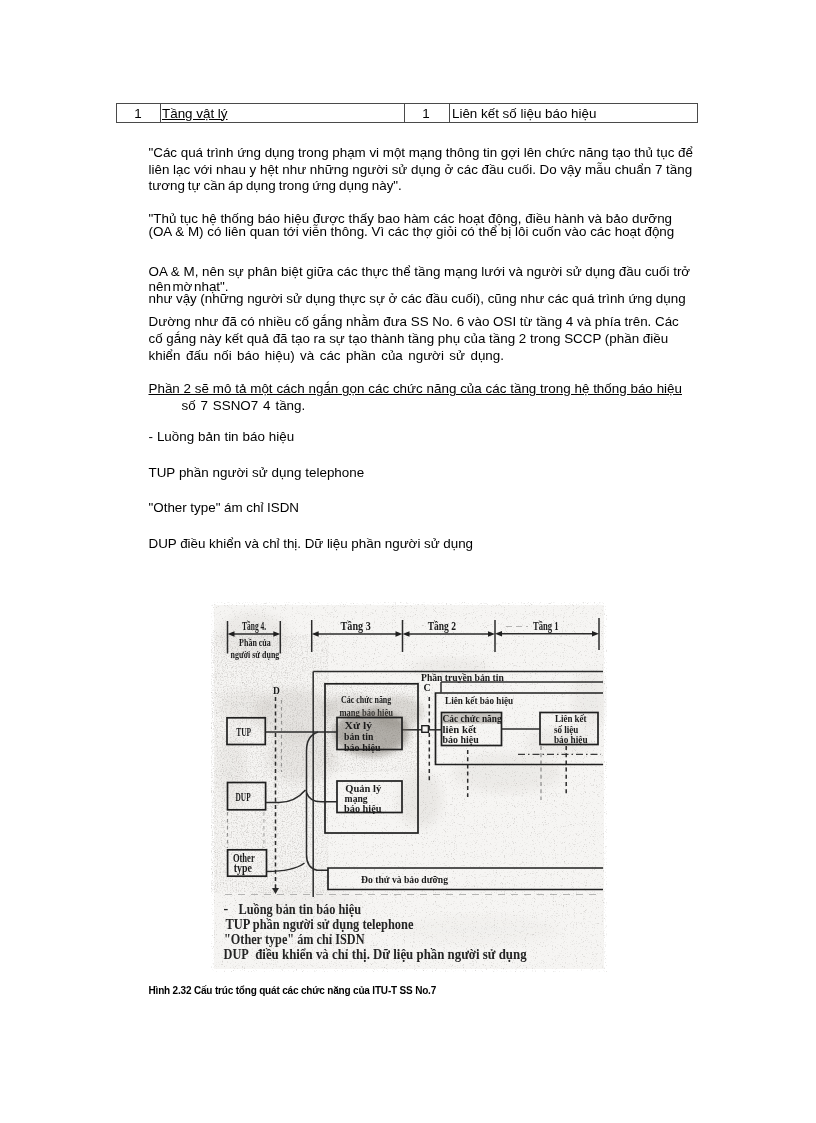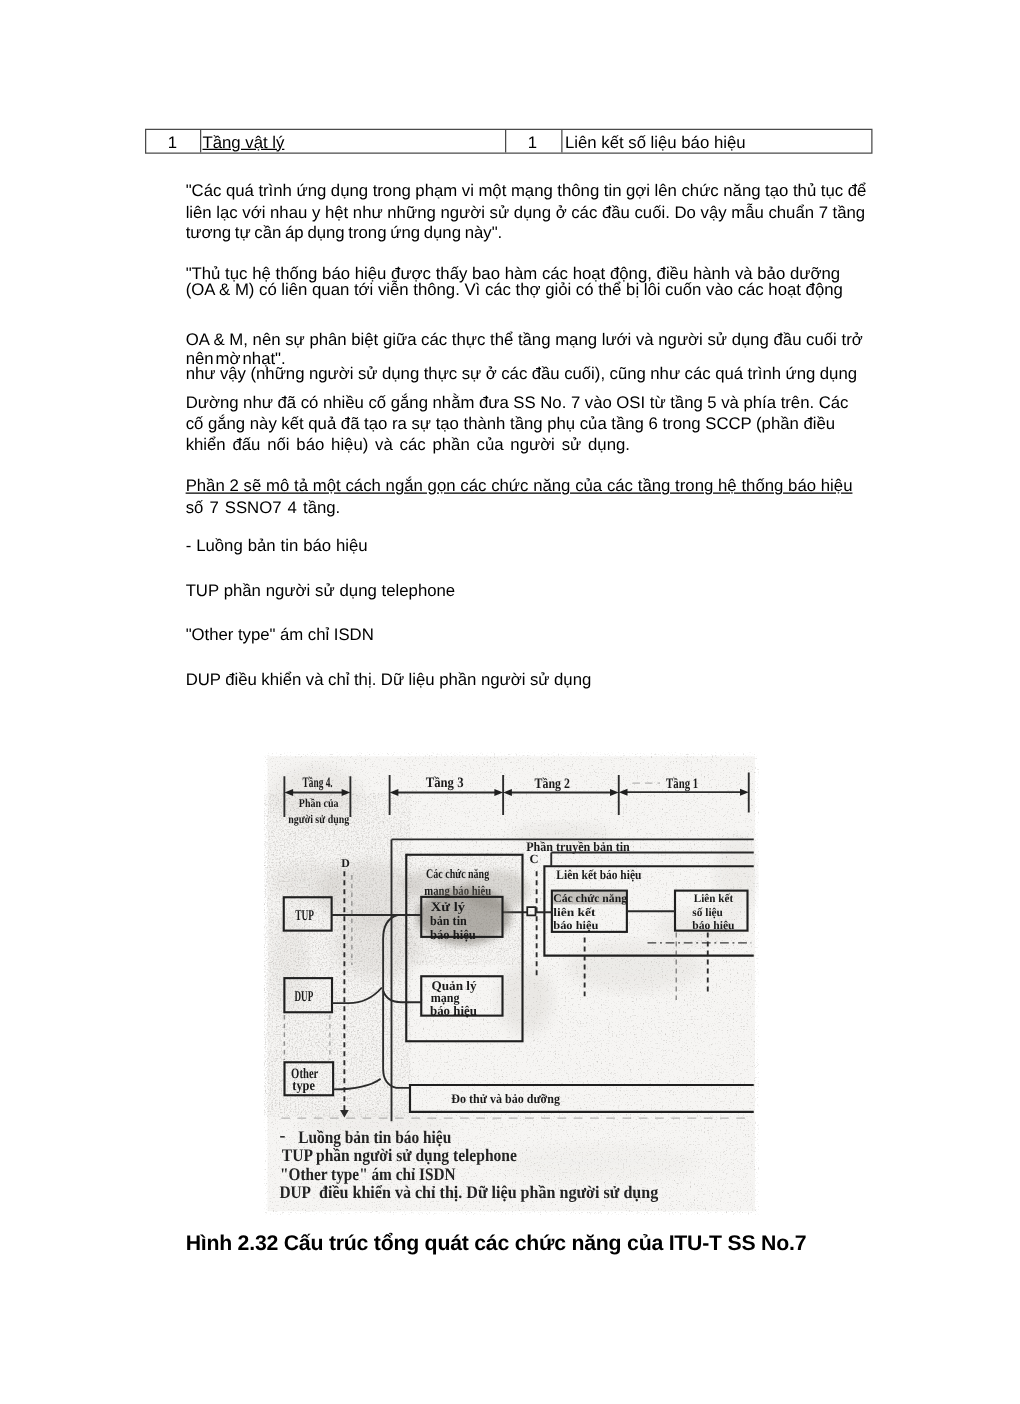--- a/index.html
+++ b/index.html
@@ -36,29 +36,29 @@
 <div id="L4" class="t" style="top:209.9px;word-spacing:0.05px;">"Thủ tục hệ thống báo hiệu được thấy bao hàm các hoạt động, điều hành và bảo dưỡng</div>
 
 <div id="L5" class="t" style="top:223px;word-spacing:-0.01px;">(OA &amp; M) có liên quan tới viễn thông. Vì các thợ giỏi có thể bị lôi cuốn vào các hoạt động</div>
 
 <div id="L6" class="t" style="top:245px;word-spacing:-0.14px;margin-top:45px;">như vậy (những người sử dụng thực sự ở các đầu cuối), cũng như các quá trình ứng dụng</div>
 
 <div id="L7" class="t" style="top:262.5px;">OA &amp; M, nên sự phân biệt giữa các thực thể tầng mạng lưới và người sử dụng đầu cuối trở</div>
 
 <div id="L8" class="t" style="top:277.7px;word-spacing:-2.10px;">nên mờ nhạt".</div>
 
-<div id="L9" class="t" style="top:312.6px;word-spacing:-0.06px;">Dường như đã có nhiều cố gắng nhằm đưa SS No. 7 vào OSI từ tầng 5 và phía trên. Các</div>
-
-<div id="L10" class="t" style="top:329.8px;word-spacing:-0.03px;">cố gắng này kết quả đã tạo ra sự tạo thành tầng phụ của tầng 6 trong SCCP (phần điều</div>
+<div id="L9" class="t" style="top:312.6px;word-spacing:-0.06px;">Dường như đã có nhiều cố gắng nhằm đưa SS No. 6 vào OSI từ tầng 4 và phía trên. Các</div>
+
+<div id="L10" class="t" style="top:329.8px;word-spacing:-0.03px;">cố gắng này kết quả đã tạo ra sự tạo thành tầng phụ của tầng 2 trong SCCP (phần điều</div>
 
 <div id="L11" class="t" style="top:347.4px;word-spacing:1.73px;">khiển đấu nối báo hiệu) và các phần của người sử dụng.</div>
 
 <div id="L12" class="t" style="top:380.3px;word-spacing:0.10px;text-decoration:underline;">Phần 2 sẽ mô tả một cách ngắn gọn các chức năng của các tầng trong hệ thống báo hiệu</div>
 
-<div id="L13" class="t" style="top:396.6px;word-spacing:1.15px;">số 7 SSNO7 4 tầng.</div>
+<div id="L13" class="t" style="top:396.6px;word-spacing:1.15px;margin-left:33px;">số 7 SSNO7 4 tầng.</div>
 
 <div id="L14" class="t" style="top:428.1px;word-spacing:0.24px;">- Luồng bản tin báo hiệu</div>
 
 <div id="L15" class="t" style="top:464.2px;word-spacing:0.16px;">TUP phần người sử dụng telephone</div>
 
 <div id="L16" class="t" style="top:499.0px;word-spacing:-0.10px;">"Other type" ám chỉ ISDN</div>
 
 <div id="L17" class="t" style="top:535.2px;word-spacing:-0.11px;text-align:right;">DUP điều khiển và chỉ thị. Dữ liệu phần người sử dụng</div>
 
 <svg class="fig" width="396" height="370" viewBox="211 602 396 370">
@@ -276,13 +276,13 @@
 
 <text x="225.5" y="929" font-size="14.2" fill="#242424" font-family="Liberation Serif, serif" font-weight="bold" textLength="188" lengthAdjust="spacingAndGlyphs">TUP phần người sử dụng telephone</text>
 
 <text x="224" y="943.8" font-size="14.2" fill="#242424" font-family="Liberation Serif, serif" font-weight="bold" textLength="140.5" lengthAdjust="spacingAndGlyphs">"Other type" ám chỉ ISDN</text>
 
 <text x="223.5" y="958.5" font-size="14.2" fill="#242424" font-family="Liberation Serif, serif" font-weight="bold" textLength="25.3" lengthAdjust="spacingAndGlyphs">DUP</text>
 
 <text x="255.2" y="958.5" font-size="14.2" fill="#242424" font-family="Liberation Serif, serif" font-weight="bold" textLength="271.4" lengthAdjust="spacingAndGlyphs">điều khiển và chỉ thị. Dữ liệu phần người sử dụng</text>
 </svg>
 
-<div id="cap" style="position:absolute;left:148.5px;top:984.5px;font-size:17px;font-weight:bold;letter-spacing:-0.18px;white-space:pre;">Hình 2.32 Cấu trúc tổng quát các chức năng của ITU-T SS No.7</div>
+<div id="cap" style="position:absolute;left:148.5px;top:984.5px;font-size:10px;font-weight:bold;letter-spacing:-0.18px;white-space:pre;">Hình 2.32 Cấu trúc tổng quát các chức năng của ITU-T SS No.7</div>
 
 </body></html>

